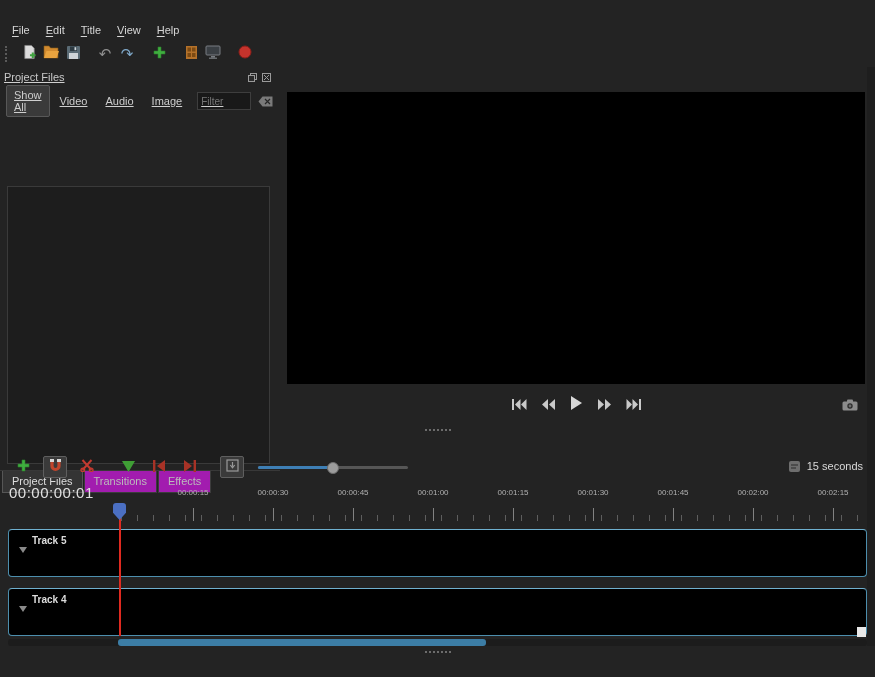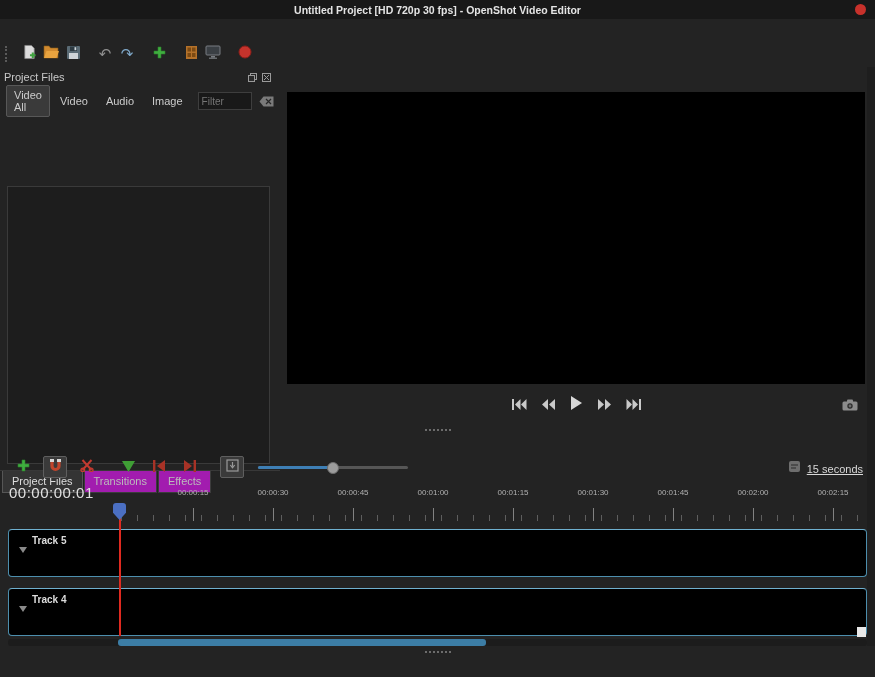--- a/index.html
+++ b/index.html
@@ -19,21 +19,21 @@
   .menu-item u{text-underline-offset:2px;}
 
   
   .toolbar{position:absolute;top:41px;left:0;right:0;height:26px;display:flex;align-items:center;padding-left:3px;}
   .tb-grip{width:5px;height:16px;border-left:2px dotted #5a5a5a;margin:0 6px 0 2px;}
   .tb-btn{width:22px;height:22px;display:flex;align-items:center;justify-content:center;}
   .tb-gap{width:10px;height:1px;}
   .glyph{font-size:15px;line-height:1;}
 
   
-  .panels{position:absolute;top:67px;left:0;width:875px;height:360px;display:flex;}
+  .panels{position:absolute;top:67px;left:0;width:875px;height:360px;display:flex;text-decoration:underline;}
   .left-panel{width:278px;position:relative;}
   .right-panel{flex:1;position:relative;}
   .panel-header{height:20px;display:flex;align-items:center;padding:0 7px 0 4px;font-size:11px;color:#c9c9c9;}
   .ph-spacer{flex:1;}
   .dock-ic{margin-left:5px;display:flex;align-items:center;}
 
   .filter-row{height:24px;display:flex;align-items:center;padding:2px 6px 0 6px;font-size:11px;}
   .filter-btn{padding:3px 7px;margin-right:2px;color:#cccccc;border:1px solid transparent;border-radius:2px;}
   .filter-btn.active{background:#3a3a3a;border:1px solid #585858;}
   .filter-input{width:46px;height:14px;background:#191919;border:1px solid #3e3e3e;color:#bbb;
@@ -66,21 +66,21 @@
   .tl-toolbar{position:absolute;top:450px;left:0;right:0;height:34px;display:flex;align-items:center;padding:0 12px;}
   #tl-tools{display:flex;align-items:center;gap:9px;}
   .tl-btn{width:22px;height:22px;display:flex;align-items:center;justify-content:center;}
   .tl-btn.boxed{border:1px solid #5f5f5f;background:#3a3a3a;border-radius:2px;height:20px;}
   .tl-btn.gapL{margin-left:10px;}
   .zoom-slider{width:150px;height:18px;position:relative;margin-left:14px;}
   .zoom-track{position:absolute;top:8px;left:0;right:0;height:3px;background:#565656;border-radius:2px;}
   .zoom-fill{position:absolute;top:8px;left:0;height:3px;background:#3e7fb5;border-radius:2px;}
   .zoom-handle{position:absolute;top:4px;width:10px;height:10px;border-radius:50%;background:#9c9c9c;border:1px solid #6e6e6e;}
   .tl-spacer{flex:1;}
-  .zoom-widget{display:flex;align-items:flex-end;gap:6px;font-size:11px;color:#d8d8d8;text-decoration:underline;}
+  .zoom-widget{display:flex;align-items:flex-start;gap:6px;font-size:11px;color:#d8d8d8;}
 
   .tl-ruler{position:absolute;top:484px;left:0;right:0;height:40px;}
   .current-time{position:absolute;left:9px;top:0;font-size:15px;color:#e0e0e0;letter-spacing:.5px;}
   .ruler-label{position:absolute;top:4px;transform:translateX(-50%);font-size:8px;color:#b0b0b0;white-space:nowrap;}
   .tick{position:absolute;bottom:3px;width:1px;background:#828282;}
   .tick.major{height:13px;}
   .tick.minor{height:6px;background:#5e5e5e;}
 
   .tracks{position:absolute;top:524px;left:0;right:0;height:114px;}
   .track-row{position:absolute;left:8px;right:8px;height:46px;background:#000;
@@ -97,25 +97,28 @@
   .scrollbar{position:absolute;top:639px;left:8px;right:8px;height:7px;background:#1c1c1c;border-radius:3px;}
   .scroll-thumb{position:absolute;left:110px;top:0;width:368px;height:7px;background:#3c7da5;border-radius:3px;}
   .scroll-grip{position:absolute;left:857px;top:627px;width:9px;height:10px;background:#e9e9e9;z-index:7;}
   .right-edge{position:absolute;right:0;top:67px;width:8px;height:579px;background:#1e1e1e;}
 </style>
 </head>
 <body>
 
 <div id="app">
 
-  <div class="titlebar">
-    <span>Untitled Project [HD 720p 30 fps] - OpenShot Video Editor</span>
-    <span class="close-dot"></span>
-  </div>
-
+
+  <div class="menubar" id="menubar">
+      <span class="menu-item"><u>F</u>ile</span>
+      <span class="menu-item"><u>E</u>dit</span>
+      <span class="menu-item"><u>T</u>itle</span>
+      <span class="menu-item"><u>V</u>iew</span>
+      <span class="menu-item"><u>H</u>elp</span>
+    </div>
 
   <div class="toolbar" id="toolbar">
     <span class="tb-grip"></span>
   <span class="tb-btn">
         <span class="ic"><svg width="15" height="16" viewBox="0 0 16 16">
             <path d="M3 1h7l3 3v11H3z" fill="#dcdcdc" stroke="#8a8a8a" stroke-width="0.8"></path>
             <path d="M8.5 11.5h6M11.5 8.5v6" stroke="#3fa23f" stroke-width="2.2"></path>
           </svg></span>
       </span>
       <span class="tb-btn">
@@ -186,21 +189,21 @@
           </span>
         <span class="dock-ic">
             <svg width="9" height="9" viewBox="0 0 9 9">
               <rect x="0.5" y="0.5" width="8" height="8" fill="none" stroke="#9a9a9a"></rect>
               <path d="M2 2l5 5M7 2L2 7" stroke="#9a9a9a"></path>
             </svg>
           </span>
       </div>
       <div class="filter-row">
         <span id="filter-buttons" style="display:flex;align-items:center;">
-            <span class="filter-btn active">Video All</span>
+            <span class="filter-btn active">Show All</span>
             <span class="filter-btn">Video</span>
             <span class="filter-btn">Audio</span>
             <span class="filter-btn">Image</span>
           </span>
         <input class="filter-input" placeholder="Filter" style="">
         <span class="clear-btn">
             <svg width="15" height="11" viewBox="0 0 15 11">
               <path d="M4.5 0.5H14.5V10.5H4.5L0.5 5.5z" fill="#7a7a7a"></path>
               <path d="M7 3l5 5M12 3L7 8" stroke="#262626" stroke-width="1.2"></path>
             </svg>

